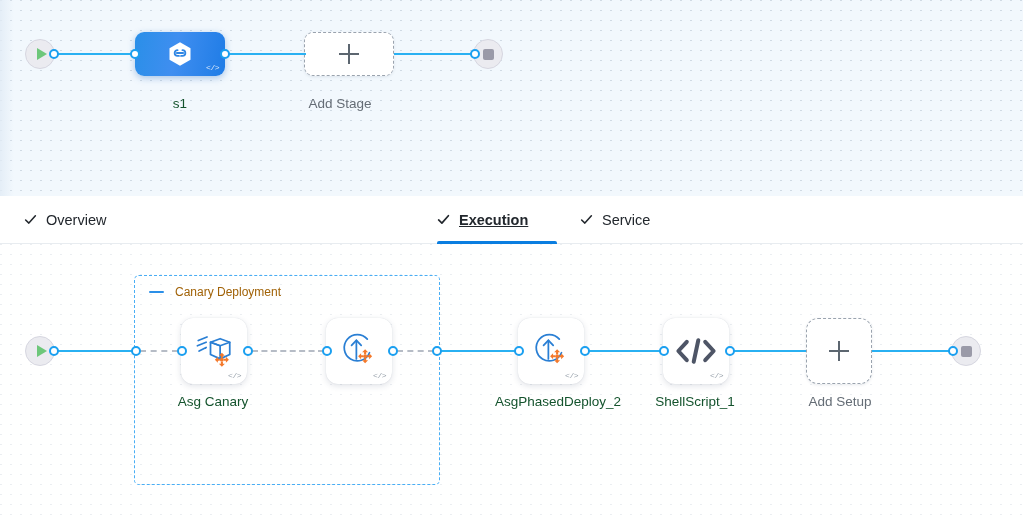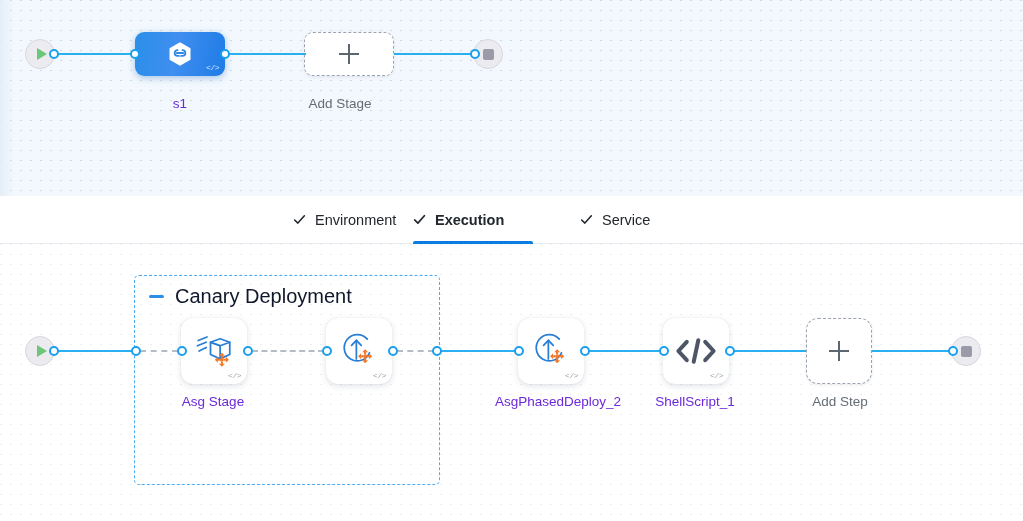--- a/index.html
+++ b/index.html
@@ -127,40 +127,40 @@
     position: relative; width: 20px; height: 20px;
   }
   .add-card .plus::before, .add-card .plus::after {
     content: ""; position: absolute; background: #5c6670;
   }
   .add-card .plus::before { left: 9px; top: 0; width: 2px; height: 20px; }
   .add-card .plus::after  { top: 9px; left: 0; height: 2px; width: 20px; }
 
   .node-label {
     position: absolute; text-align: center;
-    font-size: 13.5px; color: #6d28d9; line-height: 19px;
+    font-size: 13.5px; color: #14532d; line-height: 19px;
     width: 112px;
   }
   .node-label.muted { color: #646c75; }
 
   
   .group-box {
     position: absolute;
     border: 1.4px dashed #4aaef5;
     border-radius: 5px;
     background: rgba(255,255,255,0);
   }
   .group-header {
     position: absolute; left: 14px; top: 9px;
     display: flex; align-items: center; gap: 11px;
   }
   .group-header .collapse-bar {
     width: 15px; height: 2.5px; background: #2b8fe8; border-radius: 2px;
   }
-  .group-title { font-size: 20px; color: #0f172a; white-space: nowrap; }
+  .group-title { font-size: 12px; color: #a16207; white-space: nowrap; }
 
   .step-card { width: 66px; height: 66px; border-radius: 12px; }
   .step-card svg { display: block; }
 </style>
 </head>
 <body>
 
 <div id="app">
 
   <div id="stage-canvas">
@@ -195,30 +195,30 @@
     <div class="link" style="left:394px; top:53px; width:83px;"></div>
     <div class="port" style="left:470px; top:49px;"></div>
     <div class="terminal" style="left:473px; top:39px;">
       <div class="stop"></div>
     </div>
 
     <div class="node-label" style="left:124px; top:94px;">s1</div>
   </div>
 
   <div id="tab-bar">
-
-
-    <div class="tab" style="position:absolute; left:293px;">
+    <div class="tab" style="position:absolute; left:24px;">
       <svg class="check" viewBox="0 0 16 16">
         <path d="M2 8.6 L6 12.4 L14 3.4" fill="none" stroke="#22272d" stroke-width="1.9" stroke-linecap="round" stroke-linejoin="round"></path>
       </svg>
-      <span>Environment</span>
-    </div>
-
-    <div class="tab active" style="position:absolute; left:413px; width:120px;">
+      <span>Overview</span>
+    </div>
+
+
+
+    <div class="tab active" style="position:absolute; left:437px; width:120px;text-decoration:underline;">
       <svg class="check" viewBox="0 0 16 16">
         <path d="M2 8.6 L6 12.4 L14 3.4" fill="none" stroke="#22272d" stroke-width="2.1" stroke-linecap="round" stroke-linejoin="round"></path>
       </svg>
       <span>Execution</span>
       <span class="underline"></span>
     </div>
 
     <div class="tab" style="position:absolute; left:580px;">
       <svg class="check" viewBox="0 0 16 16">
         <path d="M2 8.6 L6 12.4 L14 3.4" fill="none" stroke="#22272d" stroke-width="1.9" stroke-linecap="round" stroke-linejoin="round"></path>
@@ -261,21 +261,21 @@
           <path d="M33 26 l3.4 3.4 h-2.2 v2.2 h-2.4 v-2.2 h-2.2 z"></path>
           <path d="M33 42 l-3.4 -3.4 h2.2 v-2.2 h2.4 v2.2 h2.2 z"></path>
           <path d="M25 34 l3.4 -3.4 v2.2 h2.2 v2.4 h-2.2 v2.2 z"></path>
           <path d="M41 34 l-3.4 3.4 v-2.2 h-2.2 v-2.4 h2.2 v-2.2 z"></path>
           <circle cx="33" cy="34" r="2.3"></circle>
         </g>
       </svg>
       <span class="code-badge">&lt;/&gt;</span>
     </div>
     <div class="port" style="left:243px; top:102px;"></div>
-    <div class="node-label" style="left:157px; top:148px;">Asg Stage</div>
+    <div class="node-label" style="left:157px; top:148px;">Asg Canary</div>
 
     <div class="link dashed" style="left:252px; top:106px; width:72px;"></div>
     <div class="port" style="left:322px; top:102px;"></div>
 
     <div class="card step-card" style="left:326px; top:74px;">
       <svg width="42" height="42" viewBox="0 0 48 48">
         <g fill="none" stroke="#2a7fd4" stroke-width="2" stroke-linecap="round">
           <path d="M33.5 10.5 A15 15 0 1 0 36 26"></path>
           <path d="M21 33 L21 12"></path>
           <path d="M15.5 17.5 L21 11.8 L26.5 17.5"></path>
@@ -332,21 +332,21 @@
       <span class="code-badge">&lt;/&gt;</span>
     </div>
     <div class="port" style="left:725px; top:102px;"></div>
     <div class="node-label" style="left:639px; top:148px;text-align:center;">ShellScript_1</div>
 
     <div class="link" style="left:734px; top:106px; width:72px;"></div>
 
     <div class="card add-card step" style="left:806px; top:74px;">
       <span class="plus"></span>
     </div>
-    <div class="node-label muted" style="left:784px; top:148px;">Add Step</div>
+    <div class="node-label muted" style="left:784px; top:148px;">Add Setup</div>
 
     <div class="link" style="left:872px; top:106px; width:83px;"></div>
     <div class="port" style="left:948px; top:102px;"></div>
     <div class="terminal" style="left:951px; top:92px;">
       <div class="stop"></div>
     </div>
   </div>
 
 </div>
 

